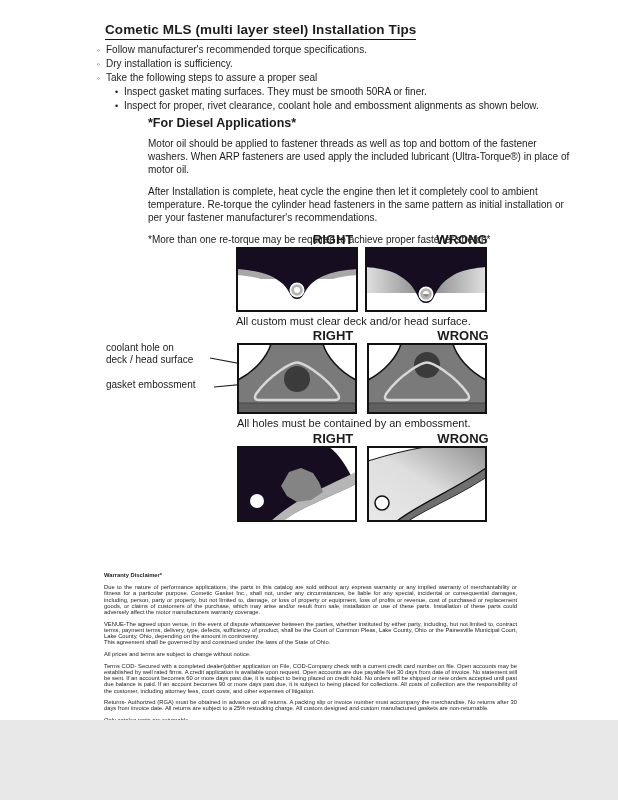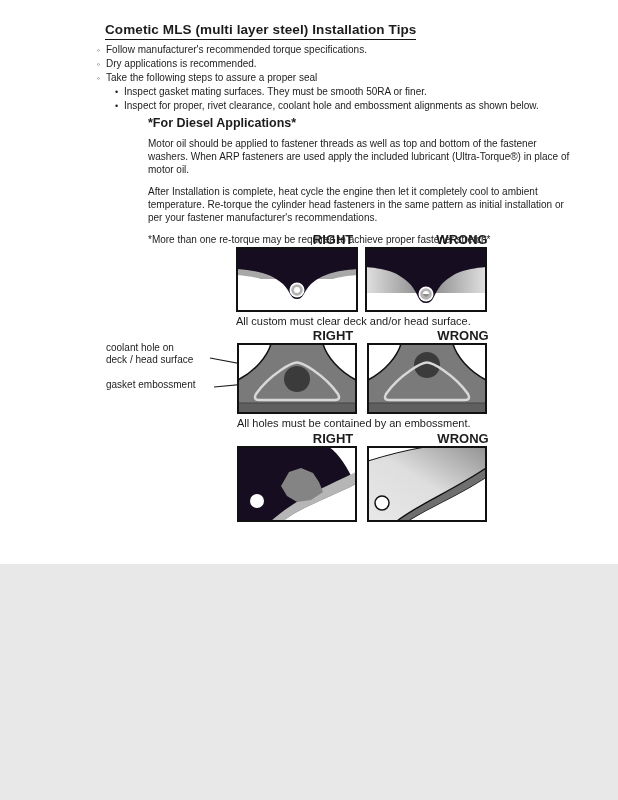--- a/index.html
+++ b/index.html
@@ -1,17 +1,17 @@
 <!DOCTYPE html>
 <html><head>
 <meta charset="utf-8">
 <style>
   html,body{margin:0;padding:0;background:#e8e8e8;}
   .page{
-    position:relative; width:618px; height:564px; background:#ffffff;
+    position:relative; width:618px; height:720px; background:#ffffff;
     font-family:"Liberation Sans", sans-serif; color:#1c1c1c; margin:0 auto;
     overflow:hidden;
   }
   .abs{position:absolute;}
   .title{
     left:105px; top:22px; font-size:13.5px; font-weight:bold;
     border-bottom:1.6px solid #141414; padding-bottom:2px; letter-spacing:.1px;
   }
   .bullets{left:97px; top:43px; font-size:10px; line-height:13px; white-space:nowrap;}
   .b{display:flex; align-items:baseline;}
@@ -44,21 +44,21 @@
 
   <div class="abs title">Cometic MLS (multi layer steel) Installation Tips</div>
 
   <div class="abs bullets">
     <div class="b">
         <span class="m">◦</span>
         <span>Follow manufacturer's recommended torque specifications.</span>
       </div>
     <div class="b">
         <span class="m">◦</span>
-        <span>Dry applications is recommended.</span>
+        <span>Dry installation is sufficiency.</span>
       </div>
     <div class="b">
         <span class="m">◦</span>
         <span>Take the following steps to assure a proper seal</span>
       </div>
     <div class="b sub">
         <span class="m">•</span>
         <span>Inspect gasket mating surfaces.  They must be smooth 50RA or finer.</span>
       </div>
     <div class="b sub">

